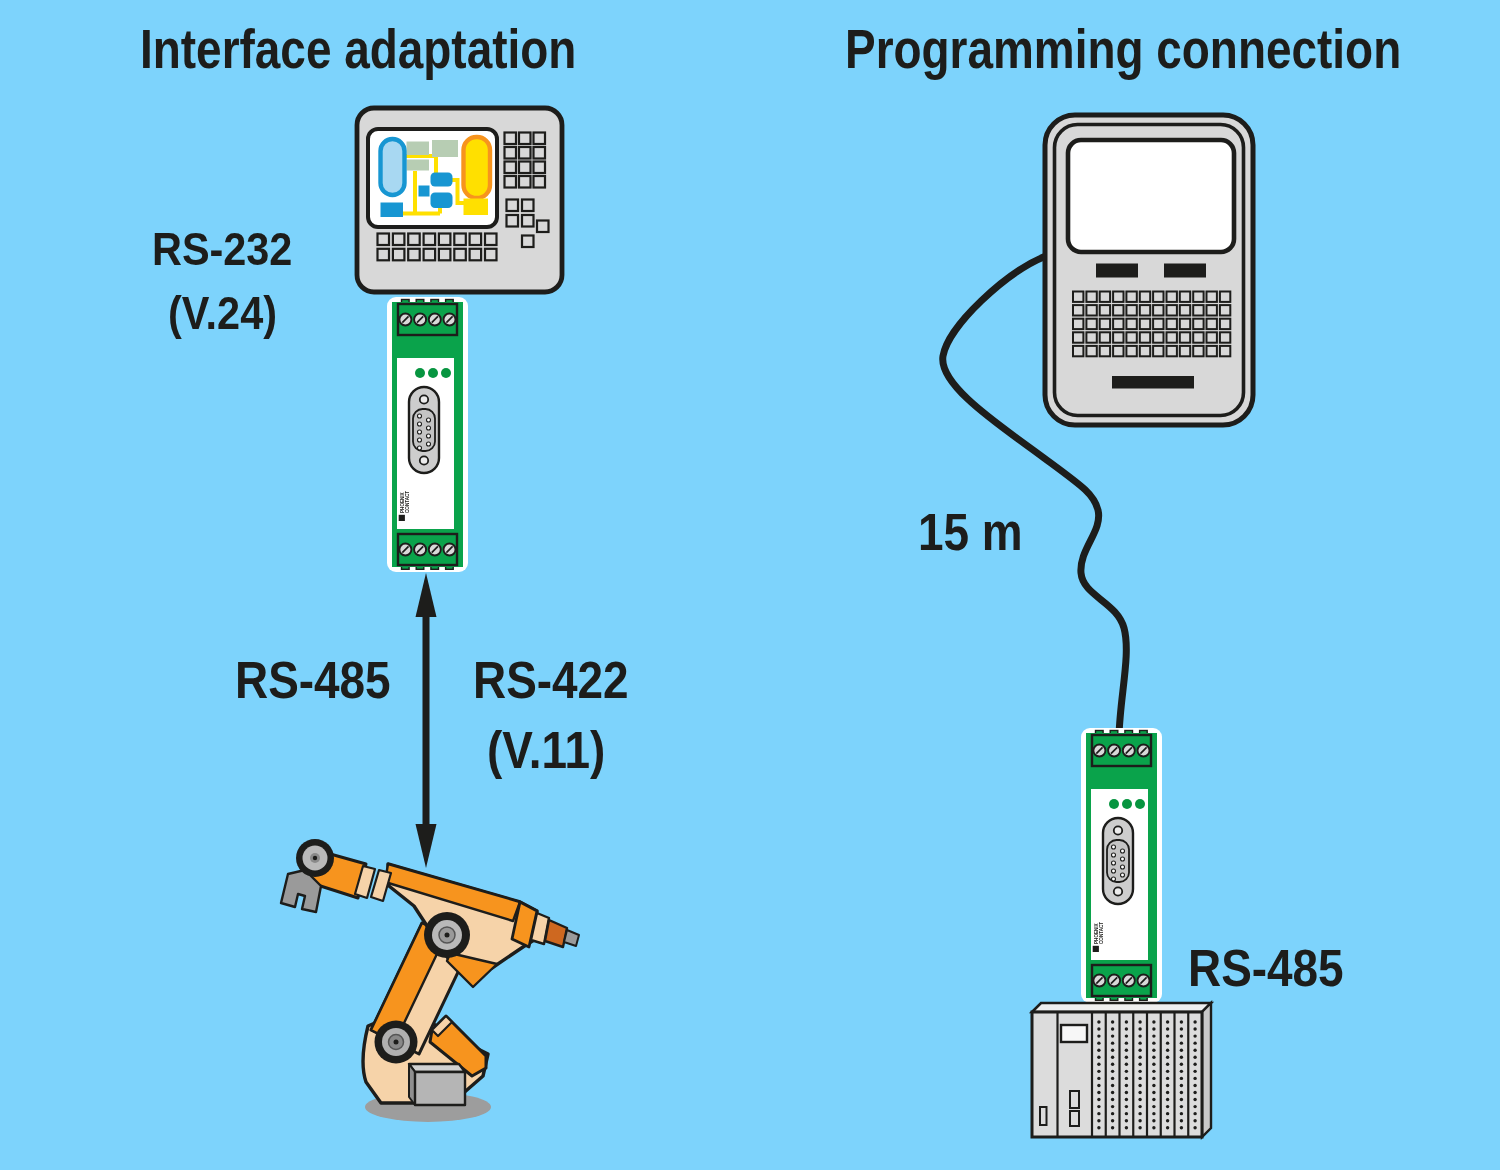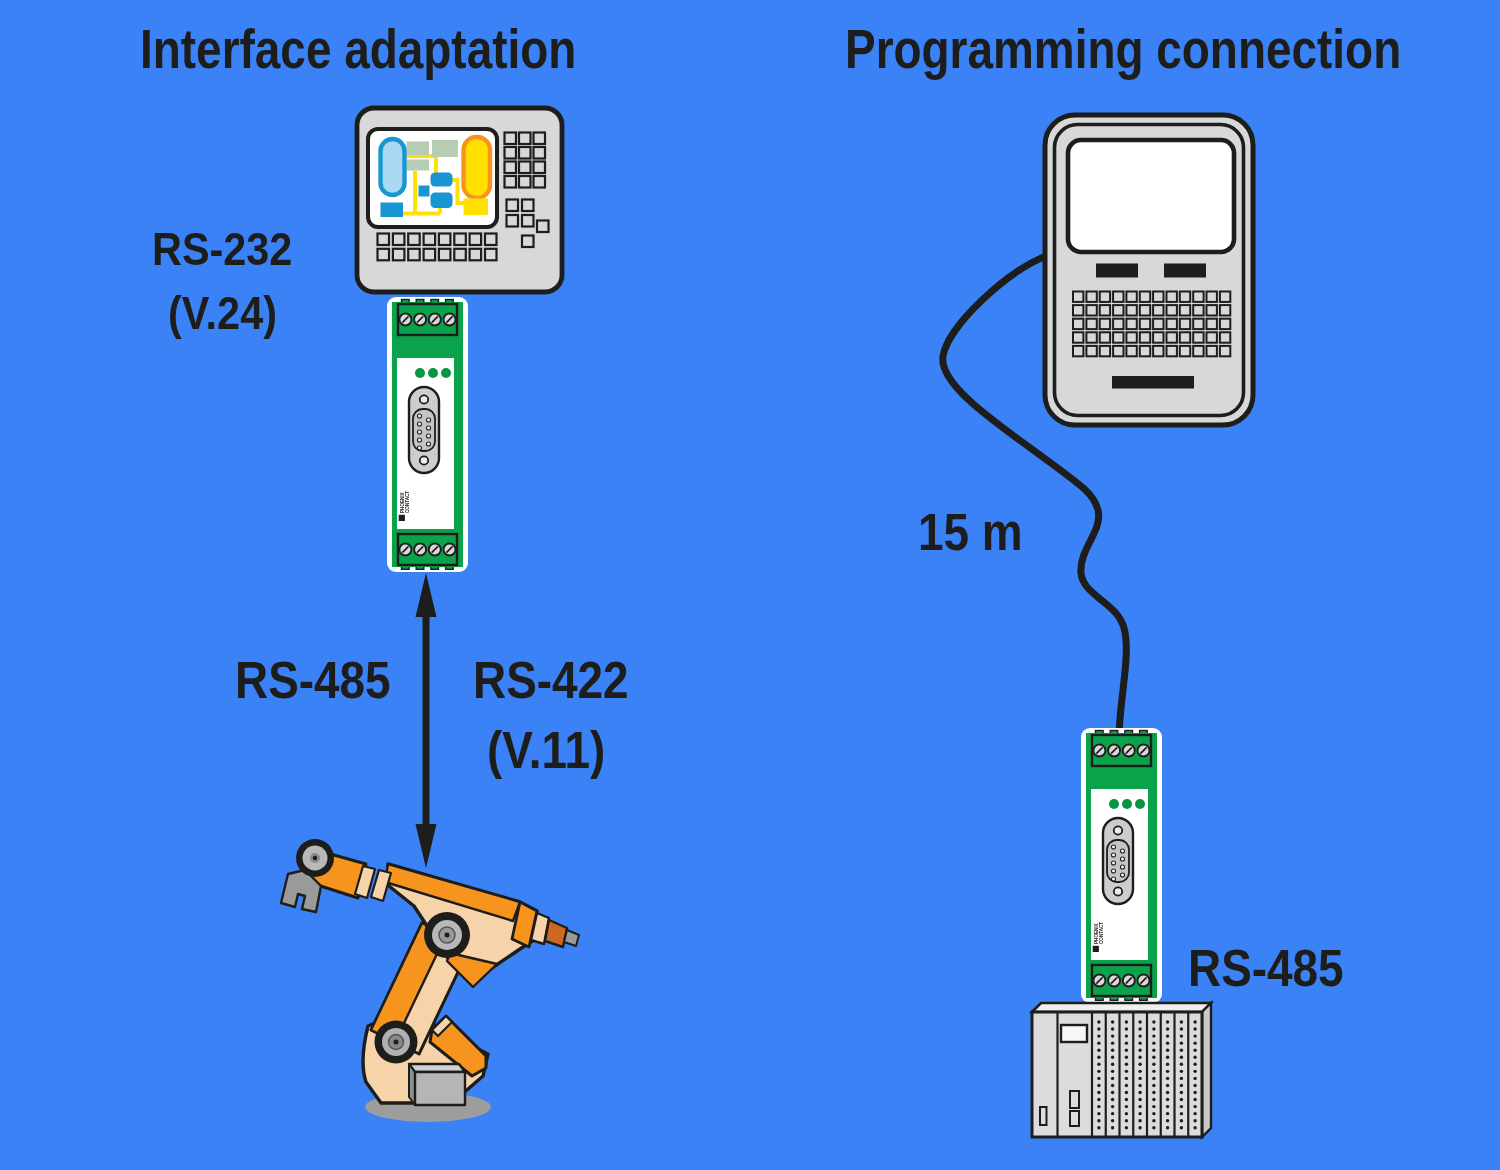--- a/index.html
+++ b/index.html
@@ -1,19 +1,19 @@
 <!DOCTYPE html>
 <html><head>
 <meta charset="utf-8">
 <style>
   html,body{margin:0;padding:0;}
   .stage{
     position:relative;
     width:1500px;height:1170px;
-    background:#3b82f6;
+    background:#7dd3fc;
     overflow:hidden;
     font-family:"Liberation Sans", sans-serif;
   }
   .lbl{
     position:absolute;
     font-weight:700;
     color:#1d1d1b;
     line-height:1;
     white-space:nowrap;
     transform-origin:left top;

